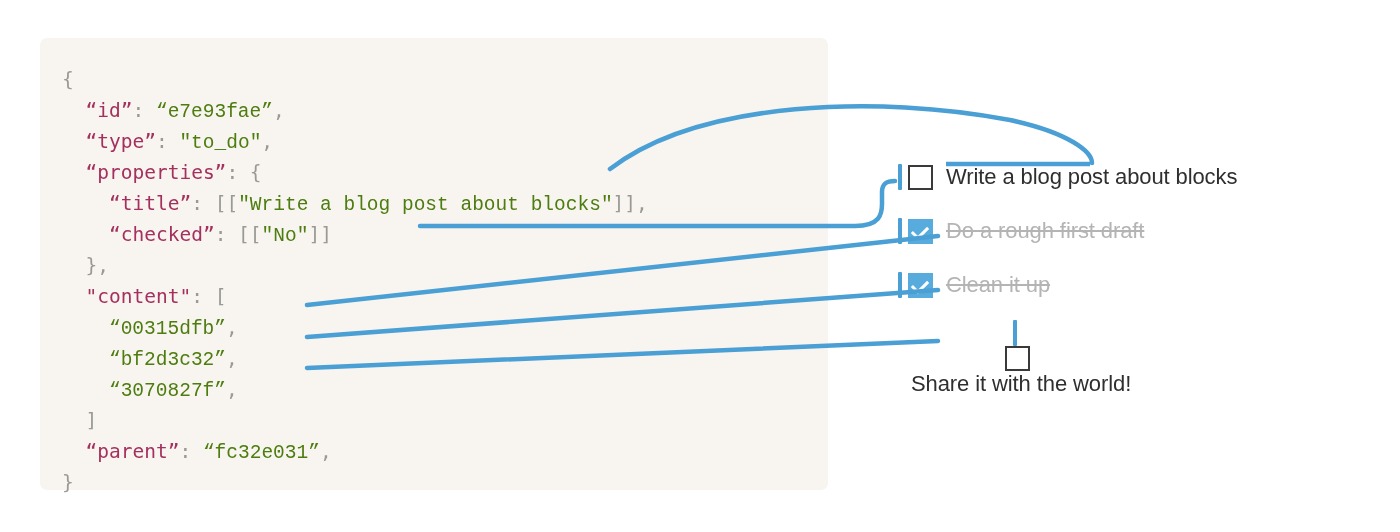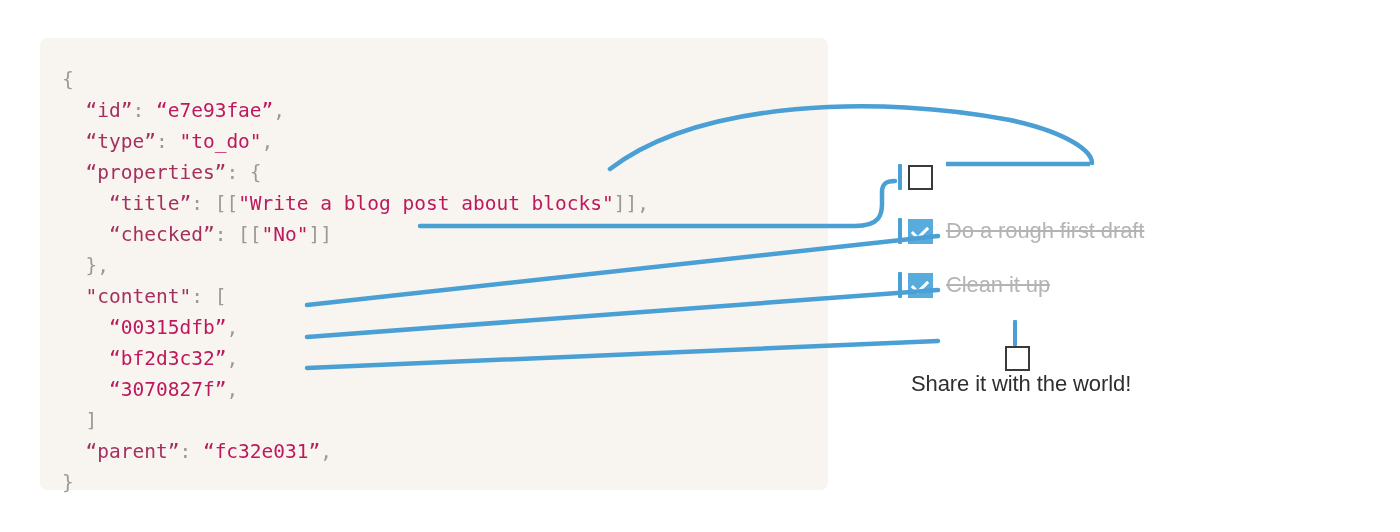--- a/index.html
+++ b/index.html
@@ -38,21 +38,21 @@
     left: 22px;
     top: 26px;
     font-family: "DejaVu Sans Mono", "Liberation Mono", monospace;
     font-size: 19.5px;
     line-height: 31px;
     white-space: pre;
     color: #8a8a8a;
   }
   .code-line { height: 31px; }
   .tok-key   { color: #a5305f; }
-  .tok-str   { color: #be185d; }
+  .tok-str   { color: #4d7c0f; font-family: Liberation Mono, monospace; }
   .tok-punc  { color: #9a9a95; }
 
   
   #checklist {
     position: absolute;
     left: 898px;
     top: 160px;
     width: 470px;
   }
   .todo-row {
@@ -123,20 +123,21 @@
 <div id="stage">
 
   <div id="code-panel">
     <div id="code-listing"><div class="code-line"><span class="tok-punc">{</span></div><div class="code-line"><span class="tok-punc">  </span><span class="tok-key">“id”</span><span class="tok-punc">: </span><span class="tok-str">“e7e93fae”</span><span class="tok-punc">,</span></div><div class="code-line"><span class="tok-punc">  </span><span class="tok-key">“type”</span><span class="tok-punc">: </span><span class="tok-str">"to_do"</span><span class="tok-punc">,</span></div><div class="code-line"><span class="tok-punc">  </span><span class="tok-key">“properties”</span><span class="tok-punc">: {</span></div><div class="code-line"><span class="tok-punc">    </span><span class="tok-key">“title”</span><span class="tok-punc">: [[</span><span class="tok-str">"Write a blog post about blocks"</span><span class="tok-punc">]],</span></div><div class="code-line"><span class="tok-punc">    </span><span class="tok-key">“checked”</span><span class="tok-punc">: [[</span><span class="tok-str">"No"</span><span class="tok-punc">]]</span></div><div class="code-line"><span class="tok-punc">  },</span></div><div class="code-line"><span class="tok-punc">  </span><span class="tok-key">"content"</span><span class="tok-punc">: [</span></div><div class="code-line"><span class="tok-punc">    </span><span class="tok-str">“00315dfb”</span><span class="tok-punc">,</span></div><div class="code-line"><span class="tok-punc">    </span><span class="tok-str">“bf2d3c32”</span><span class="tok-punc">,</span></div><div class="code-line"><span class="tok-punc">    </span><span class="tok-str">“3070827f”</span><span class="tok-punc">,</span></div><div class="code-line"><span class="tok-punc">  ]</span></div><div class="code-line"><span class="tok-punc">  </span><span class="tok-key">“parent”</span><span class="tok-punc">: </span><span class="tok-str">“fc32e031”</span><span class="tok-punc">,</span></div><div class="code-line"><span class="tok-punc">}</span></div></div>
   </div>
 
   <div id="checklist">
       <div class="todo-row" style="top: 0px;">
         <div class="tick-bar"></div>
         <div class="cbox unchecked"></div>
+        <span class="todo-label">Write a blog post about blocks</span>
       </div>
       <div class="todo-row" style="top: 54px;">
         <div class="tick-bar"></div>
         <div class="cbox checked"></div>
         <span class="todo-label done">Do a rough first draft</span>
       </div>
       <div class="todo-row" style="top: 108px; align-items: center;">
         <div class="tick-bar"></div>
         <div class="cbox checked"></div>
         <span class="todo-label done">Clean it up</span>

